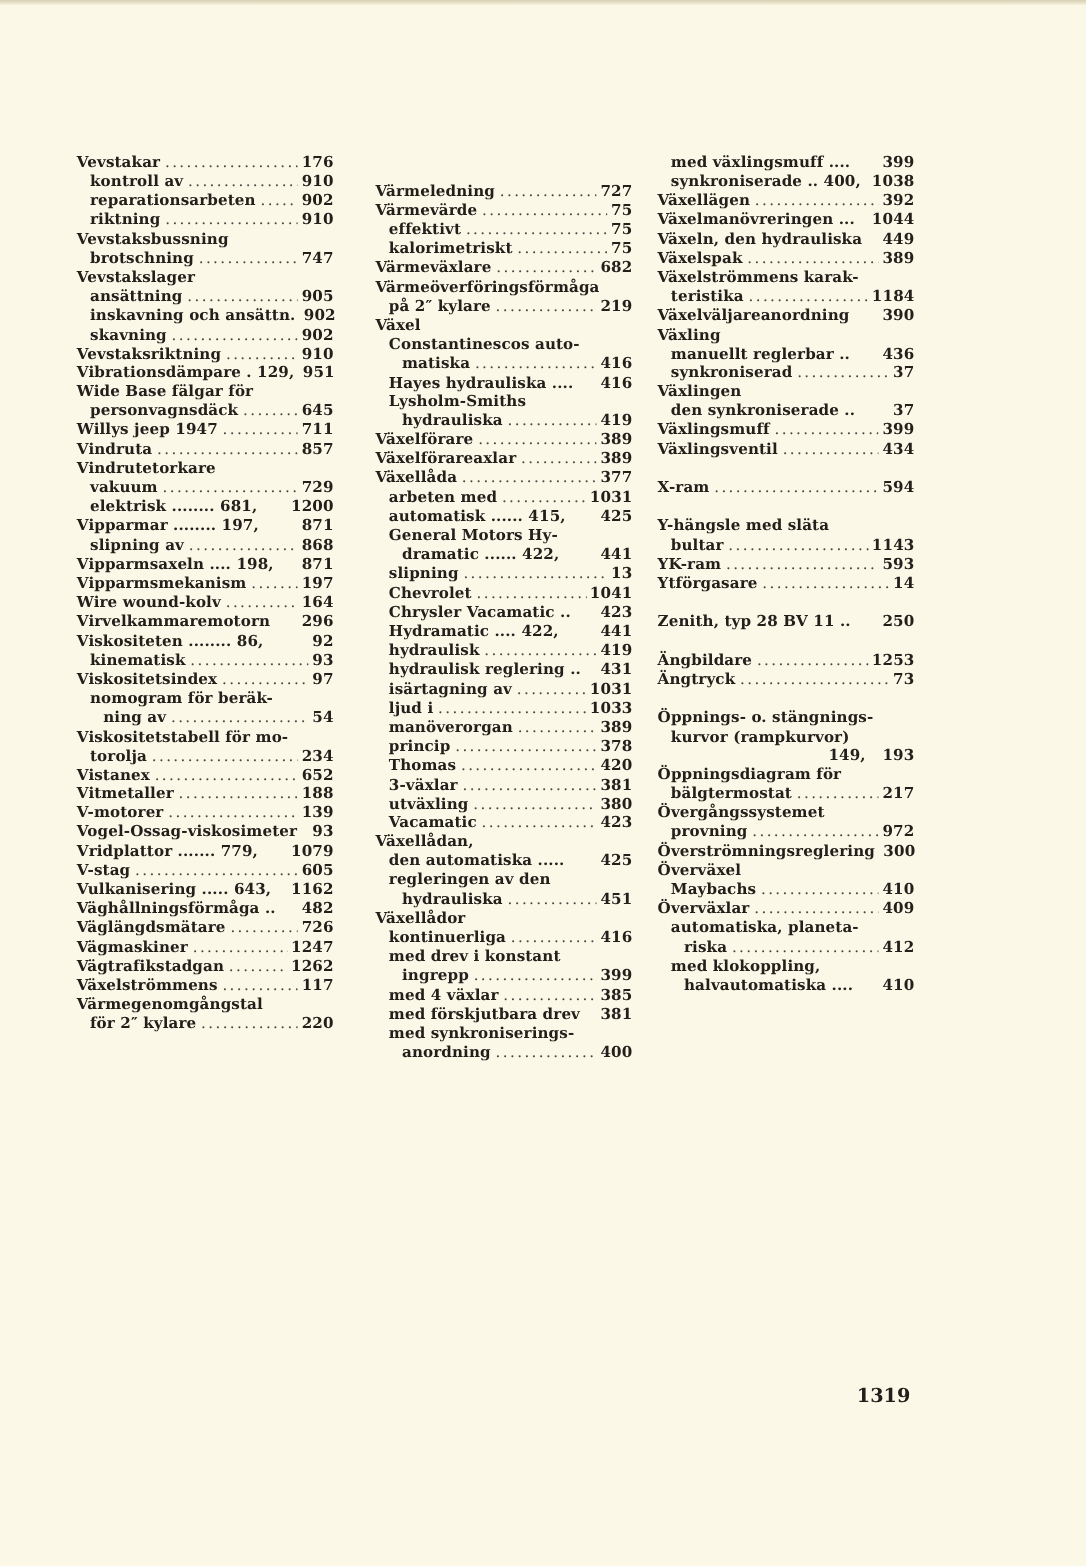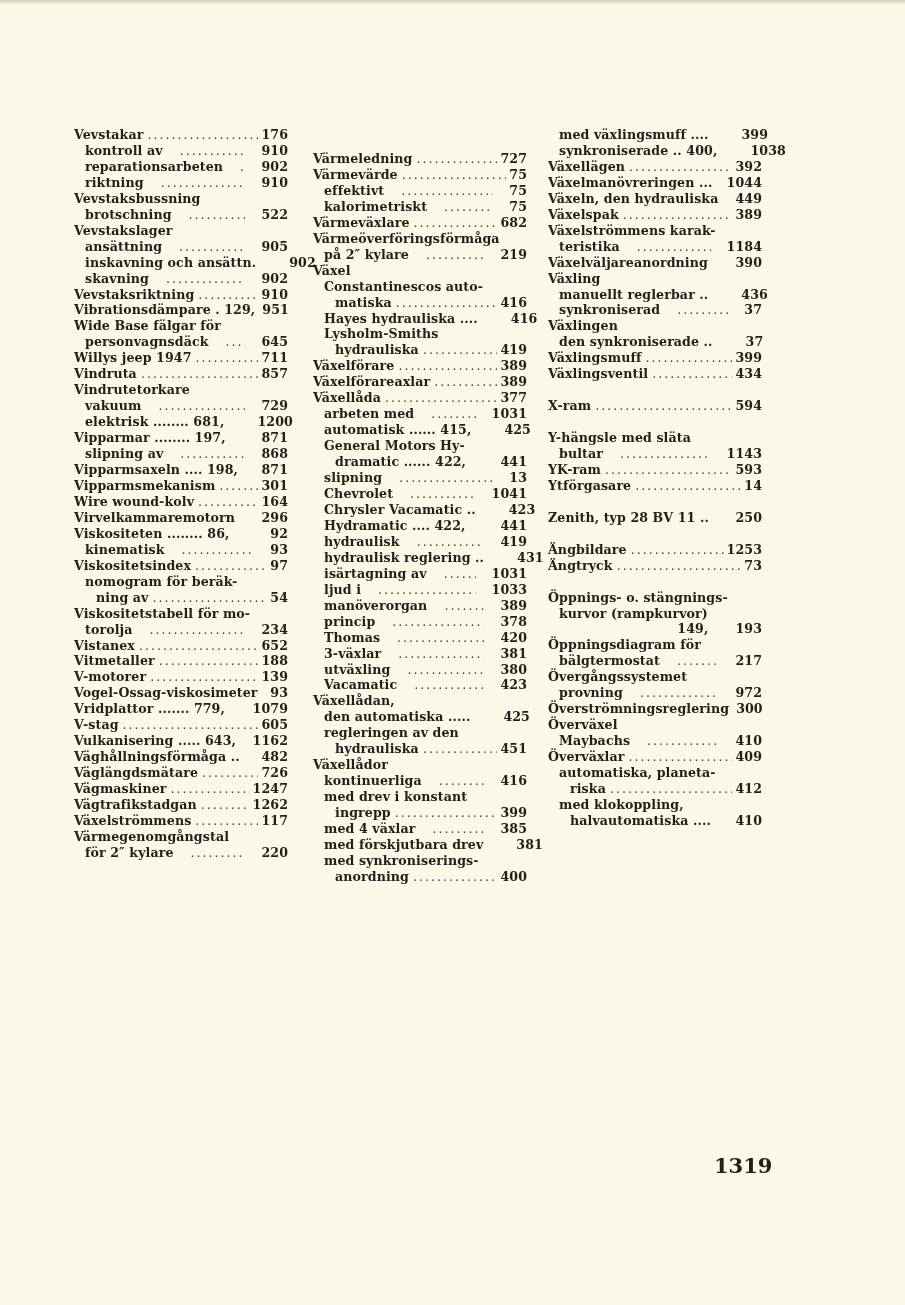--- a/index.html
+++ b/index.html
@@ -12,38 +12,38 @@
   }
   .topedge {
     position: absolute; left: 0; top: 0; width: 905px; height: 4px;
     background: linear-gradient(#d8d0b4, #f3eed8);
   }
   .col {
     position: absolute; top: 127px; width: 214px;
     font-size: 12.6px; line-height: 15.95px;
     font-weight: bold; letter-spacing: 0.1px;
   }
-  .col.c1 { left: 74px; }
+  .col.c1 { left: 64px; }
   .col.c2 { left: 313px; margin-top: 24px; }
   .col.c3 { left: 548px; }
   .entry { position: relative; display: flex; align-items: baseline; white-space: nowrap; }
   .entry .txt { flex: 0 0 auto; }
   .entry .dots {
     flex: 1 1 auto; overflow: hidden; margin: 0 3px 0 4px;
     color: #4a4540; font-weight: normal; letter-spacing: 2px;
   }
   .entry .dots::after { content: "...................................................................."; }
   .entry .dots.none::after { content: ""; }
   .entry .pg { flex: 0 0 auto; text-align: right; }
-  .l1 { padding-left: 11px; gap: 13px; }
+  .l1 { padding-left: 11px; }
   .l2 { padding-left: 22px; justify-content: flex-end; }
   .gap { height: 15.95px; }
   .pagenum {
     position: absolute; left: 714px; top: 1153px;
-    font-size: 21px; font-weight: bold;
+    font-size: 16px; font-weight: bold;
     font-family: "DejaVu Serif", "Liberation Serif", serif;
   }
 </style>
 </head>
 <body>
 
 <div class="topedge"></div>
 
 <div class="col c1">
     <div class="entry l0">
@@ -67,21 +67,21 @@
       <span class="pg">910</span>
     </div>
     <div class="entry l0">
       <span class="txt">Vevstaksbussning</span>
       <span class="dots none"></span>
       <span class="pg"></span>
     </div>
     <div class="entry l1">
       <span class="txt">brotschning</span>
       <span class="dots"></span>
-      <span class="pg">522</span>
+      <span class="pg">747</span>
     </div>
     <div class="entry l0">
       <span class="txt">Vevstakslager</span>
       <span class="dots none"></span>
       <span class="pg"></span>
     </div>
     <div class="entry l1">
       <span class="txt">ansättning</span>
       <span class="dots"></span>
       <span class="pg">905</span>
@@ -152,21 +152,21 @@
       <span class="pg">868</span>
     </div>
     <div class="entry l0">
       <span class="txt">Vipparmsaxeln .... 198,</span>
       <span class="dots none"></span>
       <span class="pg">871</span>
     </div>
     <div class="entry l0">
       <span class="txt">Vipparmsmekanism</span>
       <span class="dots"></span>
-      <span class="pg">301</span>
+      <span class="pg">197</span>
     </div>
     <div class="entry l0">
       <span class="txt">Wire wound-kolv</span>
       <span class="dots"></span>
       <span class="pg">164</span>
     </div>
     <div class="entry l0">
       <span class="txt">Virvelkammaremotorn</span>
       <span class="dots none"></span>
       <span class="pg">296</span>

